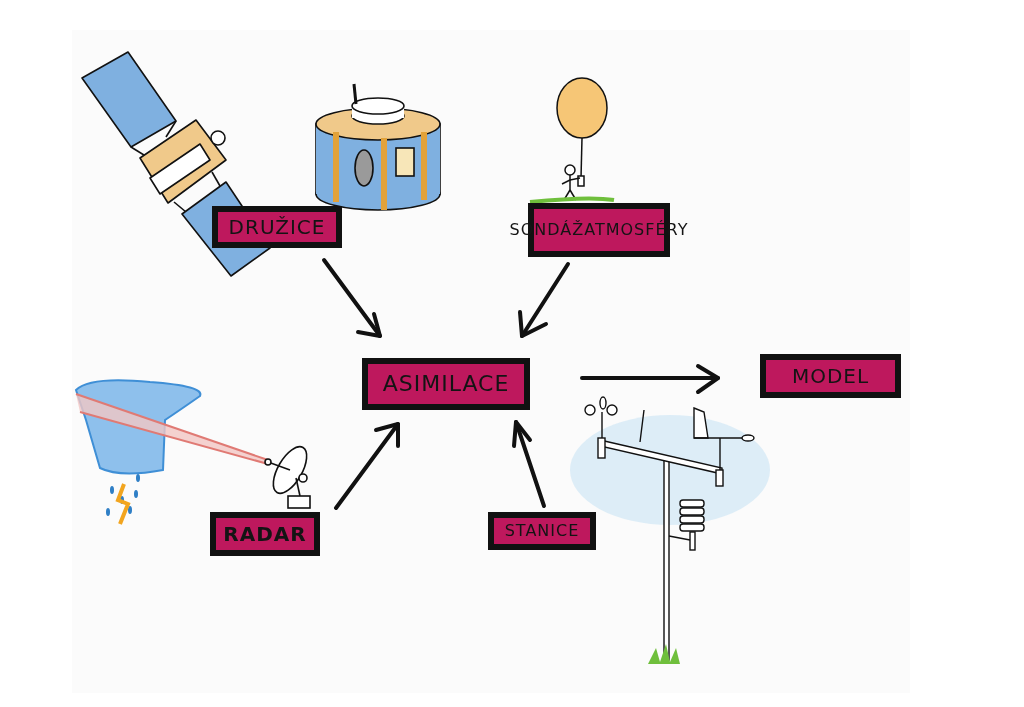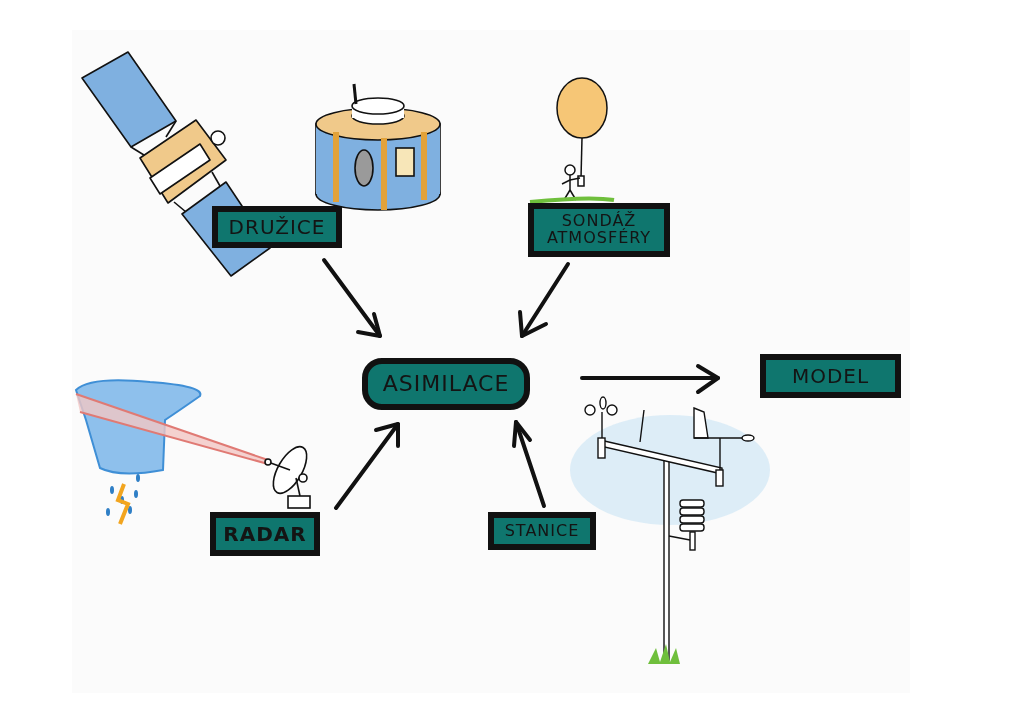--- a/index.html
+++ b/index.html
@@ -1,21 +1,21 @@
 <!DOCTYPE html>
 <html><head>
 <meta charset="utf-8">
 <style>
   html, body { margin: 0; padding: 0; background: #ffffff; }
   body { width: 1024px; height: 707px; overflow: hidden; position: relative;
          font-family: "DejaVu Sans", sans-serif; }
   #paper { position: absolute; left: 72px; top: 30px; width: 838px; height: 663px;
            background: #fbfbfb; }
   svg#scene { position: absolute; left: 0; top: 0; }
-  .lbl { position: absolute; background: #0f766e; border: 6px solid #111;
+  .lbl { position: absolute; background: #be185d; border: 6px solid #111;
          box-sizing: border-box; display: flex; align-items: center; justify-content: center;
          text-align: center; color: #141414; font-family: "DejaVu Sans", sans-serif;
          letter-spacing: 1px; line-height: 1.05; }
   .lbl span { display: block; }
 </style>
 </head>
 <body>
 
 <div id="paper"></div>
 
@@ -141,26 +141,26 @@
       <line x1="582" y1="378" x2="718" y2="378"></line>
         <polyline points="698,366 718,378 698,392"></polyline>
       </g>
   </g>
 </svg>
 
 <div class="lbl" style="left:212px;top:206px;width:130px;height:42px;font-size:20px;">
   <span>DRUŽICE</span>
 </div>
 
-<div class="lbl" style="left:528px;top:203px;width:142px;height:54px;font-size:16px;flex-direction:column;">
+<div class="lbl" style="left:528px;top:203px;width:142px;height:54px;font-size:16px;">
   <span>SONDÁŽ</span>
   <span>ATMOSFÉRY</span>
 </div>
 
-<div class="lbl" style="left:362px;top:358px;width:168px;height:52px;font-size:22px;border-radius:20px;">
+<div class="lbl" style="left:362px;top:358px;width:168px;height:52px;font-size:22px;">
   <span>ASIMILACE</span>
 </div>
 
 <div class="lbl" style="left:760px;top:354px;width:141px;height:44px;font-size:20px;">
   <span>MODEL</span>
 </div>
 
 <div class="lbl" style="left:210px;top:512px;width:110px;height:44px;font-size:20px;font-weight:bold;">
   <span>RADAR</span>
 </div>

